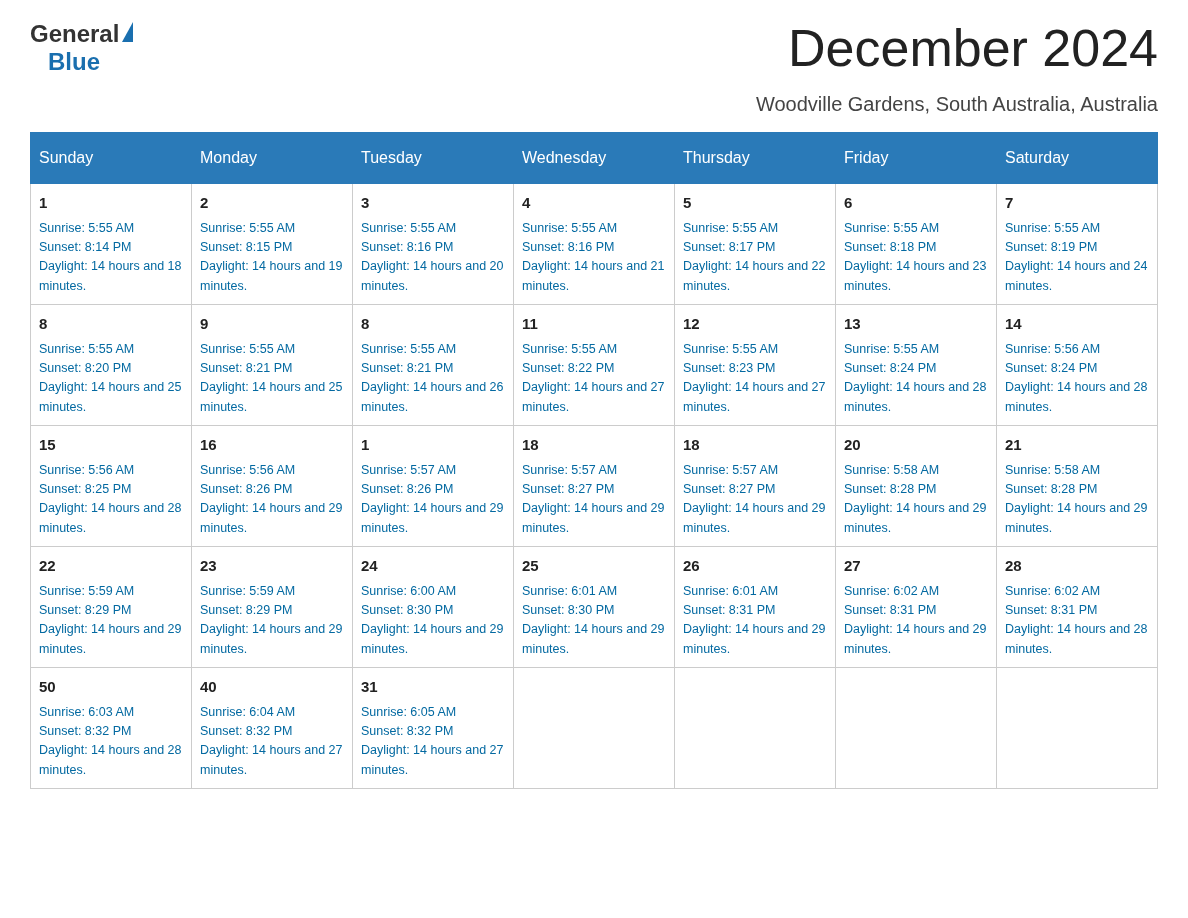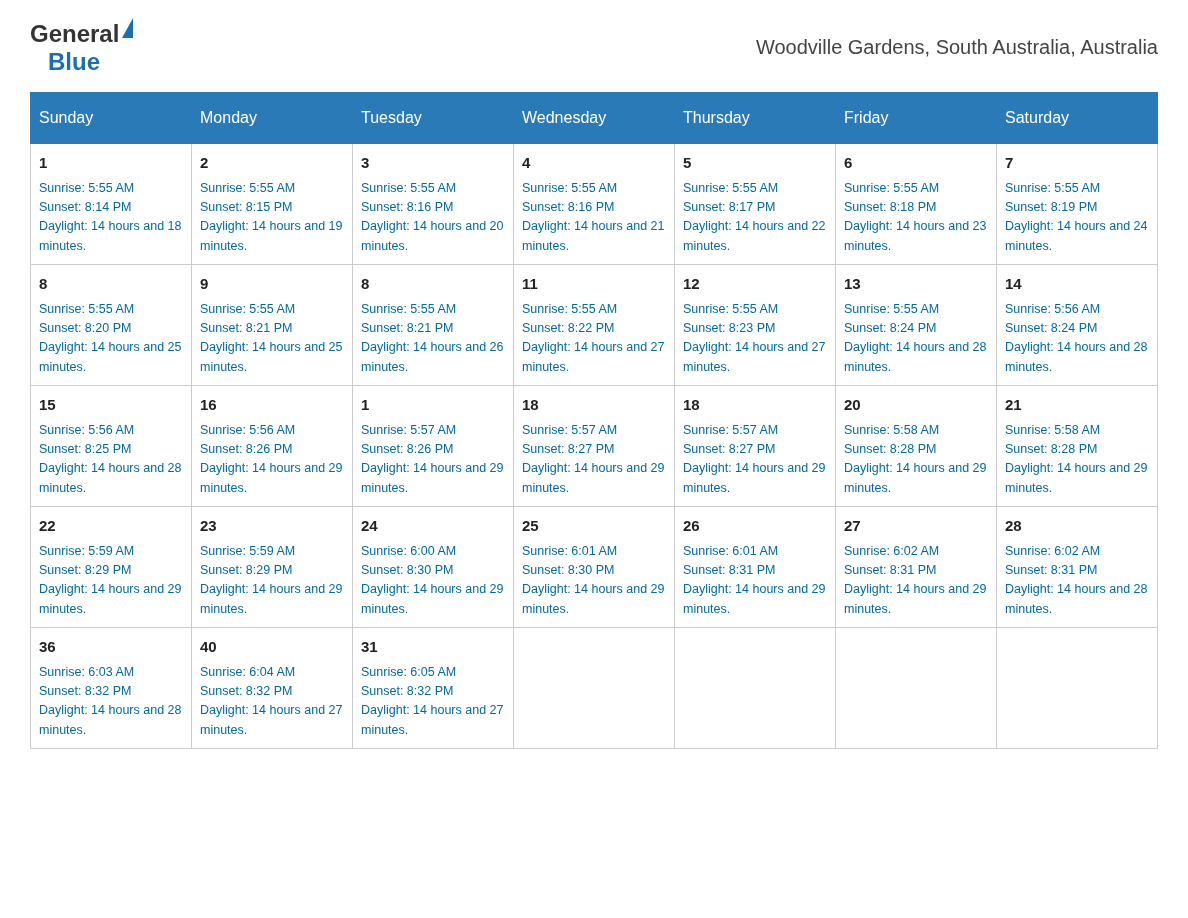--- a/index.html
+++ b/index.html
@@ -68,21 +68,21 @@
     .empty-cell {
       background: #fff;
     }
     .logo-wrapper {
       display: flex;
       flex-direction: column;
       align-items: flex-start;
     }
     .logo-line1 {
       display: flex;
-      align-items: flex-start;
+      align-items: center;
     }
     .triangle-icon {
       display: inline-block;
       width: 0;
       height: 0;
       border-left: 11px solid transparent;
       border-bottom: 20px solid #1a6faf;
       margin-left: 3px;
       position: relative;
       top: -2px;
@@ -93,20 +93,21 @@
 
 <div class="header">
   <div class="logo-wrapper">
     <div class="logo-line1">
       <span style="font-size:24px;font-weight:bold;color:#333;">General</span>
       <span class="triangle-icon"></span>
     </div>
     <span style="font-size:24px;font-weight:bold;color:#1a6faf;margin-left:18px;">Blue</span>
   </div>
   <div class="title-section">
+    <div class="month-title">December 2024</div>
     <div class="location-title">Woodville Gardens, South Australia, Australia</div>
   </div>
 </div>
 
 <table class="calendar-table">
   <thead>
     <tr>
     <th>Sunday</th>
         <th>Monday</th>
         <th>Tuesday</th>
@@ -232,21 +233,21 @@
           <span class="day-number">27</span>
           <div class="day-info">Sunrise: 6:02 AM<br>Sunset: 8:31 PM<br>Daylight: 14 hours and 29 minutes.</div>
         </td>
         <td>
           <span class="day-number">28</span>
           <div class="day-info">Sunrise: 6:02 AM<br>Sunset: 8:31 PM<br>Daylight: 14 hours and 28 minutes.</div>
         </td>
       </tr>
       <tr>
         <td>
-          <span class="day-number">36</span>
+          <span class="day-number">50</span>
           <div class="day-info">Sunrise: 6:03 AM<br>Sunset: 8:32 PM<br>Daylight: 14 hours and 28 minutes.</div>
         </td>
         <td>
           <span class="day-number">40</span>
           <div class="day-info">Sunrise: 6:04 AM<br>Sunset: 8:32 PM<br>Daylight: 14 hours and 27 minutes.</div>
         </td>
         <td>
           <span class="day-number">31</span>
           <div class="day-info">Sunrise: 6:05 AM<br>Sunset: 8:32 PM<br>Daylight: 14 hours and 27 minutes.</div>
         </td>

